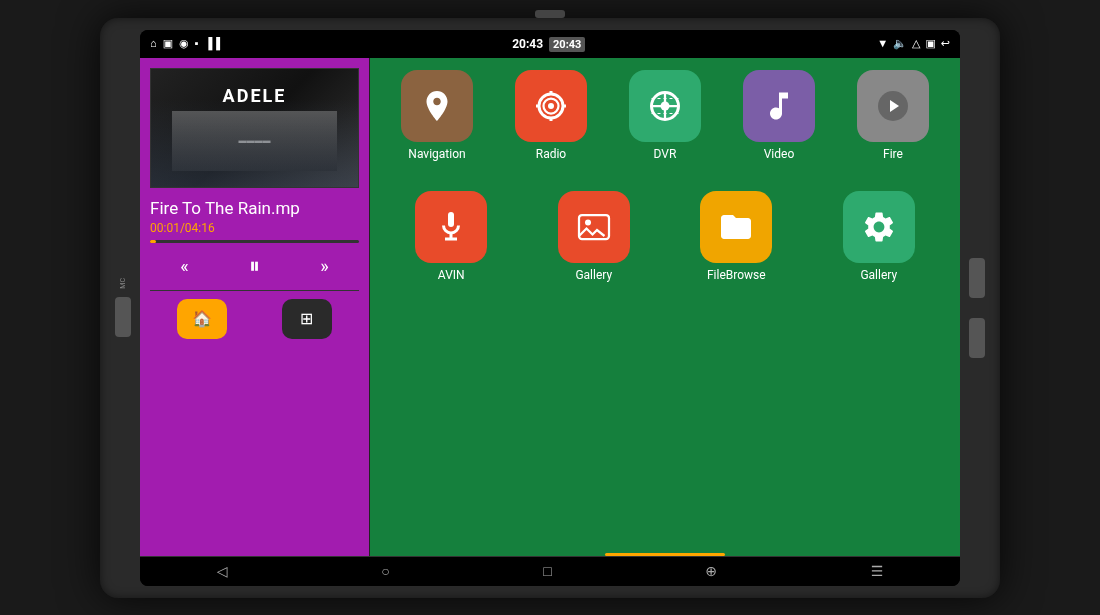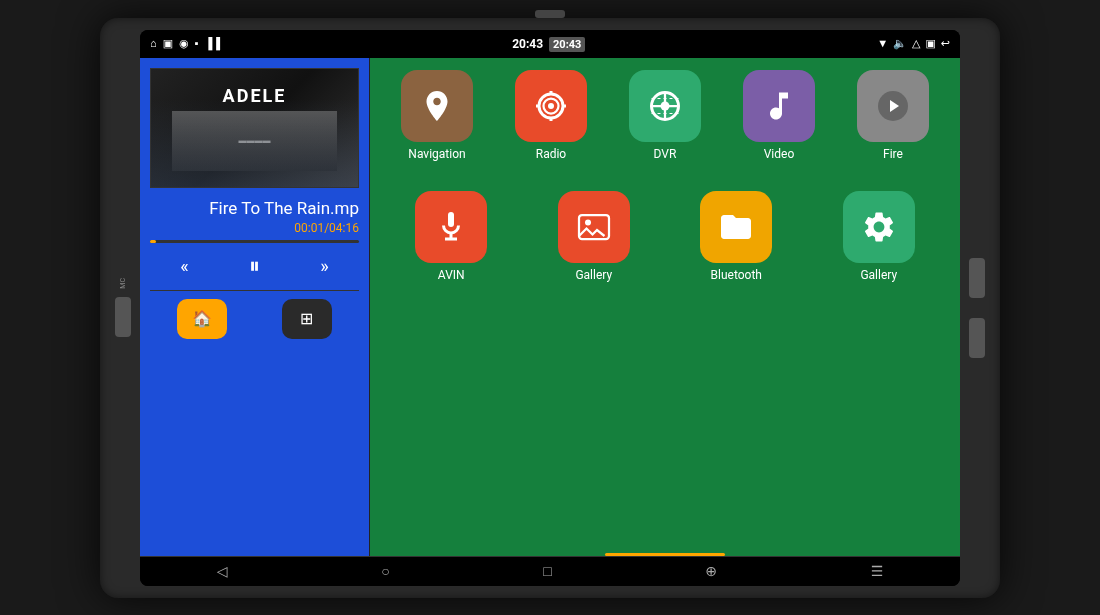--- a/index.html
+++ b/index.html
@@ -128,26 +128,25 @@
     
     .screen-content {
       flex: 1;
       background: #111;
       display: flex;
     }
 
     
     .music-panel {
       width: 230px;
-      background: #1d4ed8;
+      background: #a21caf;
       display: flex;
       flex-direction: column;
       padding: 10px;
       border-right: 1px solid #222;
-      text-align: right;
     }
 
     .album-art {
       width: 100%;
       height: 120px;
       background: #1a1a1a;
       border: 1px solid #333;
       display: flex;
       align-items: center;
       justify-content: center;
@@ -502,21 +501,21 @@
               </div>
               <span class="app-label">Gallery</span>
             </div>
 
             <div class="app-item">
               <div class="app-icon filebrowse-icon">
                 <svg viewBox="0 0 24 24">
                     <path d="M10 4H4c-1.1 0-2 .9-2 2v12c0 1.1.9 2 2 2h16c1.1 0 2-.9 2-2V8c0-1.1-.9-2-2-2h-8l-2-2z" fill="white"></path>
                   </svg>
               </div>
-              <span class="app-label">Bluetooth</span>
+              <span class="app-label">FileBrowse</span>
             </div>
 
             <div class="app-item">
               <div class="app-icon settings-icon">
                 <svg viewBox="0 0 24 24">
                     <path d="M19.14,12.94c0.04-0.3,0.06-0.61,0.06-0.94c0-0.32-0.02-0.64-0.07-0.94l2.03-1.58c0.18-0.14,0.23-0.41,0.12-0.61 l-1.92-3.32c-0.12-0.22-0.37-0.29-0.59-0.22l-2.39,0.96c-0.5-0.38-1.03-0.7-1.62-0.94L14.4,2.81c-0.04-0.24-0.24-0.41-0.48-0.41 h-3.84c-0.24,0-0.43,0.17-0.47,0.41L9.25,5.35C8.66,5.59,8.12,5.92,7.63,6.29L5.24,5.33c-0.22-0.08-0.47,0-0.59,0.22L2.74,8.87 C2.62,9.08,2.66,9.34,2.86,9.48l2.03,1.58C4.84,11.36,4.8,11.69,4.8,12s0.02,0.64,0.07,0.94l-2.03,1.58 c-0.18,0.14-0.23,0.41-0.12,0.61l1.92,3.32c0.12,0.22,0.37,0.29,0.59,0.22l2.39-0.96c0.5,0.38,1.03,0.7,1.62,0.94l0.36,2.54 c0.05,0.24,0.24,0.41,0.48,0.41h3.84c0.24,0,0.44-0.17,0.47-0.41l0.36-2.54c0.59-0.24,1.13-0.56,1.62-0.94l2.39,0.96 c0.22,0.08,0.47,0,0.59-0.22l1.92-3.32c0.12-0.22,0.07-0.47-0.12-0.61L19.14,12.94z M12,15.6c-1.98,0-3.6-1.62-3.6-3.6 s1.62-3.6,3.6-3.6s3.6,1.62,3.6,3.6S13.98,15.6,12,15.6z" fill="white"></path>
                   </svg>
               </div>
               <span class="app-label">Gallery</span>
             </div>

